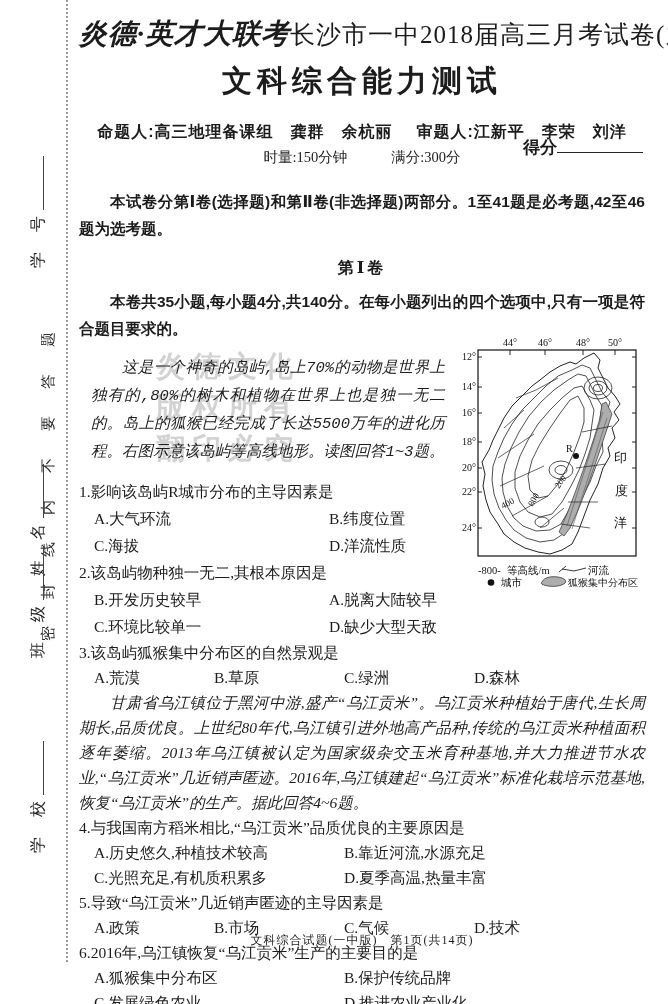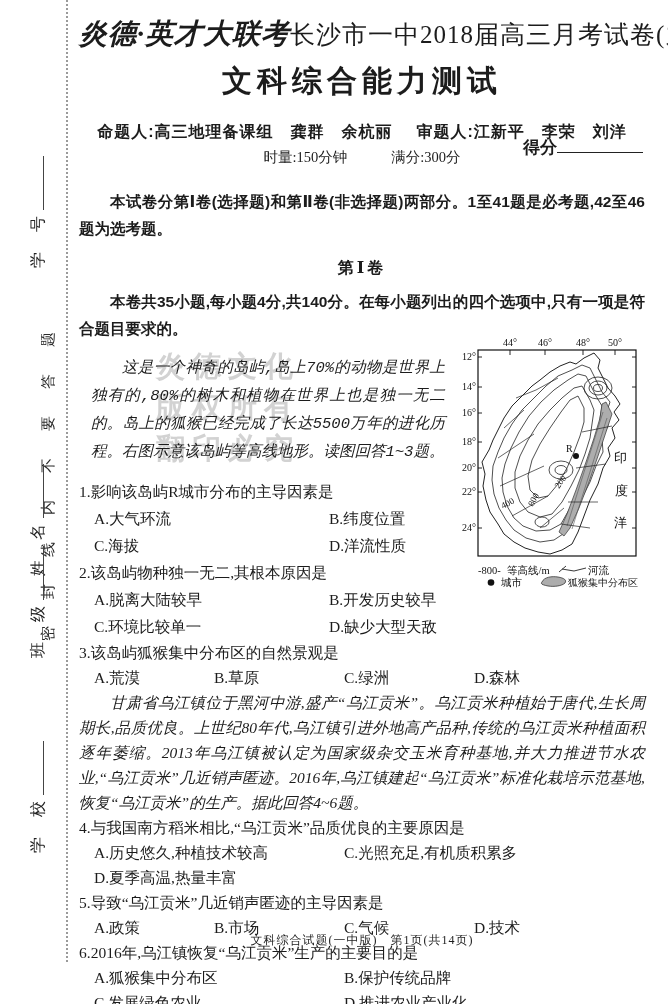--- a/index.html
+++ b/index.html
@@ -111,22 +111,22 @@
           <div class="opts narrow2">
             <span>A.大气环流</span>
             <span>B.纬度位置</span>
             <span>C.海拔</span>
             <span>D.洋流性质</span>
           </div>
         </div>
         <div class="q">
           <div class="stem"><span>2.</span><span>该岛屿物种独一无二,其根本原因是</span></div>
           <div class="opts narrow2">
+            <span>B.开发历史较早</span>
             <span>A.脱离大陆较早</span>
-            <span>B.开发历史较早</span>
             <span>C.环境比较单一</span>
             <span>D.缺少大型天敌</span>
           </div>
         </div>
       </div>
     </div>
 
     <div class="dense">
       <div class="q">
         <div class="stem"><span>3.</span><span>该岛屿狐猴集中分布区的自然景观是</span></div>
@@ -137,20 +137,21 @@
           <span>D.森林</span>
         </div>
       </div>
 
       <p class="passage2">甘肃省乌江镇位于黑河中游,盛产“乌江贡米”。乌江贡米种植始于唐代,生长周期长,品质优良。上世纪80年代,乌江镇引进外地高产品种,传统的乌江贡米种植面积逐年萎缩。2013年乌江镇被认定为国家级杂交玉米育种基地,并大力推进节水农业,“乌江贡米”几近销声匿迹。2016年,乌江镇建起“乌江贡米”标准化栽培示范基地,恢复“乌江贡米”的生产。据此回答4~6题。</p>
 
       <div class="q">
         <div class="stem"><span>4.</span><span>与我国南方稻米相比,“乌江贡米”品质优良的主要原因是</span></div>
         <div class="opts wide2">
           <span>A.历史悠久,种植技术较高</span>
+          <span>B.靠近河流,水源充足</span>
           <span>C.光照充足,有机质积累多</span>
           <span>D.夏季高温,热量丰富</span>
         </div>
       </div>
       <div class="q">
         <div class="stem"><span>5.</span><span>导致“乌江贡米”几近销声匿迹的主导因素是</span></div>
         <div class="opts four">
           <span>A.政策</span>
           <span>B.市场</span>
           <span>C.气候</span>

